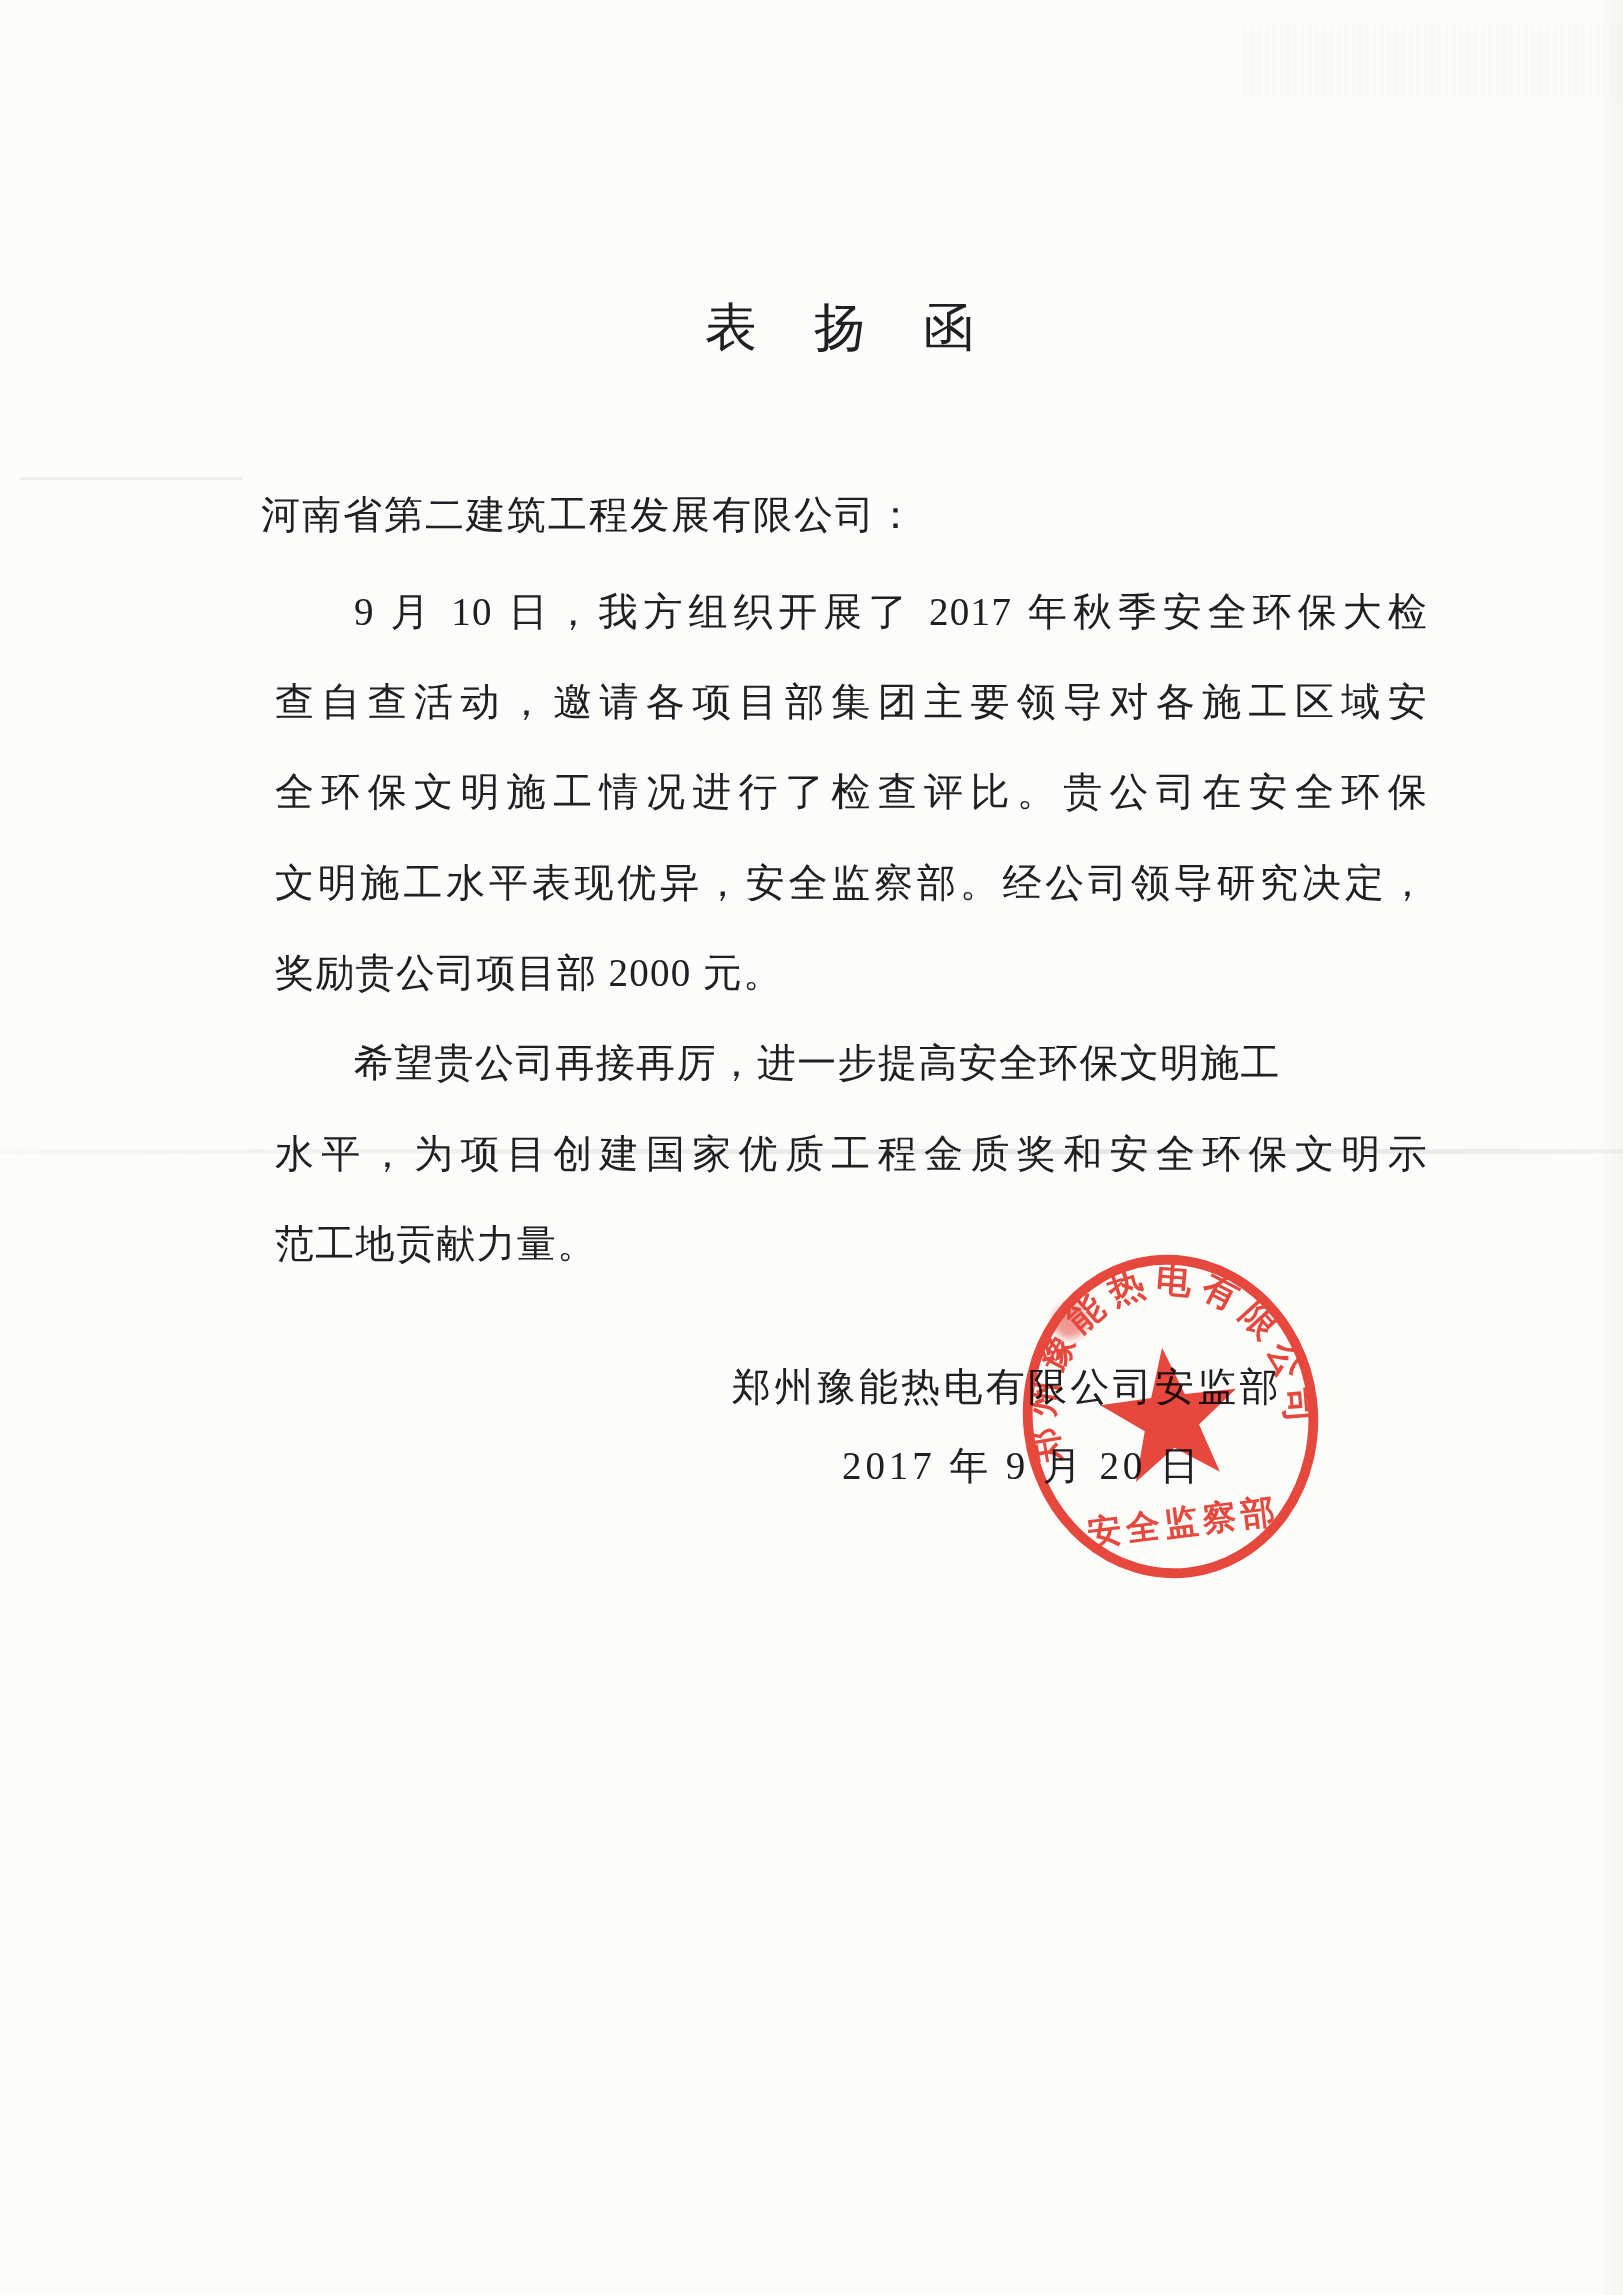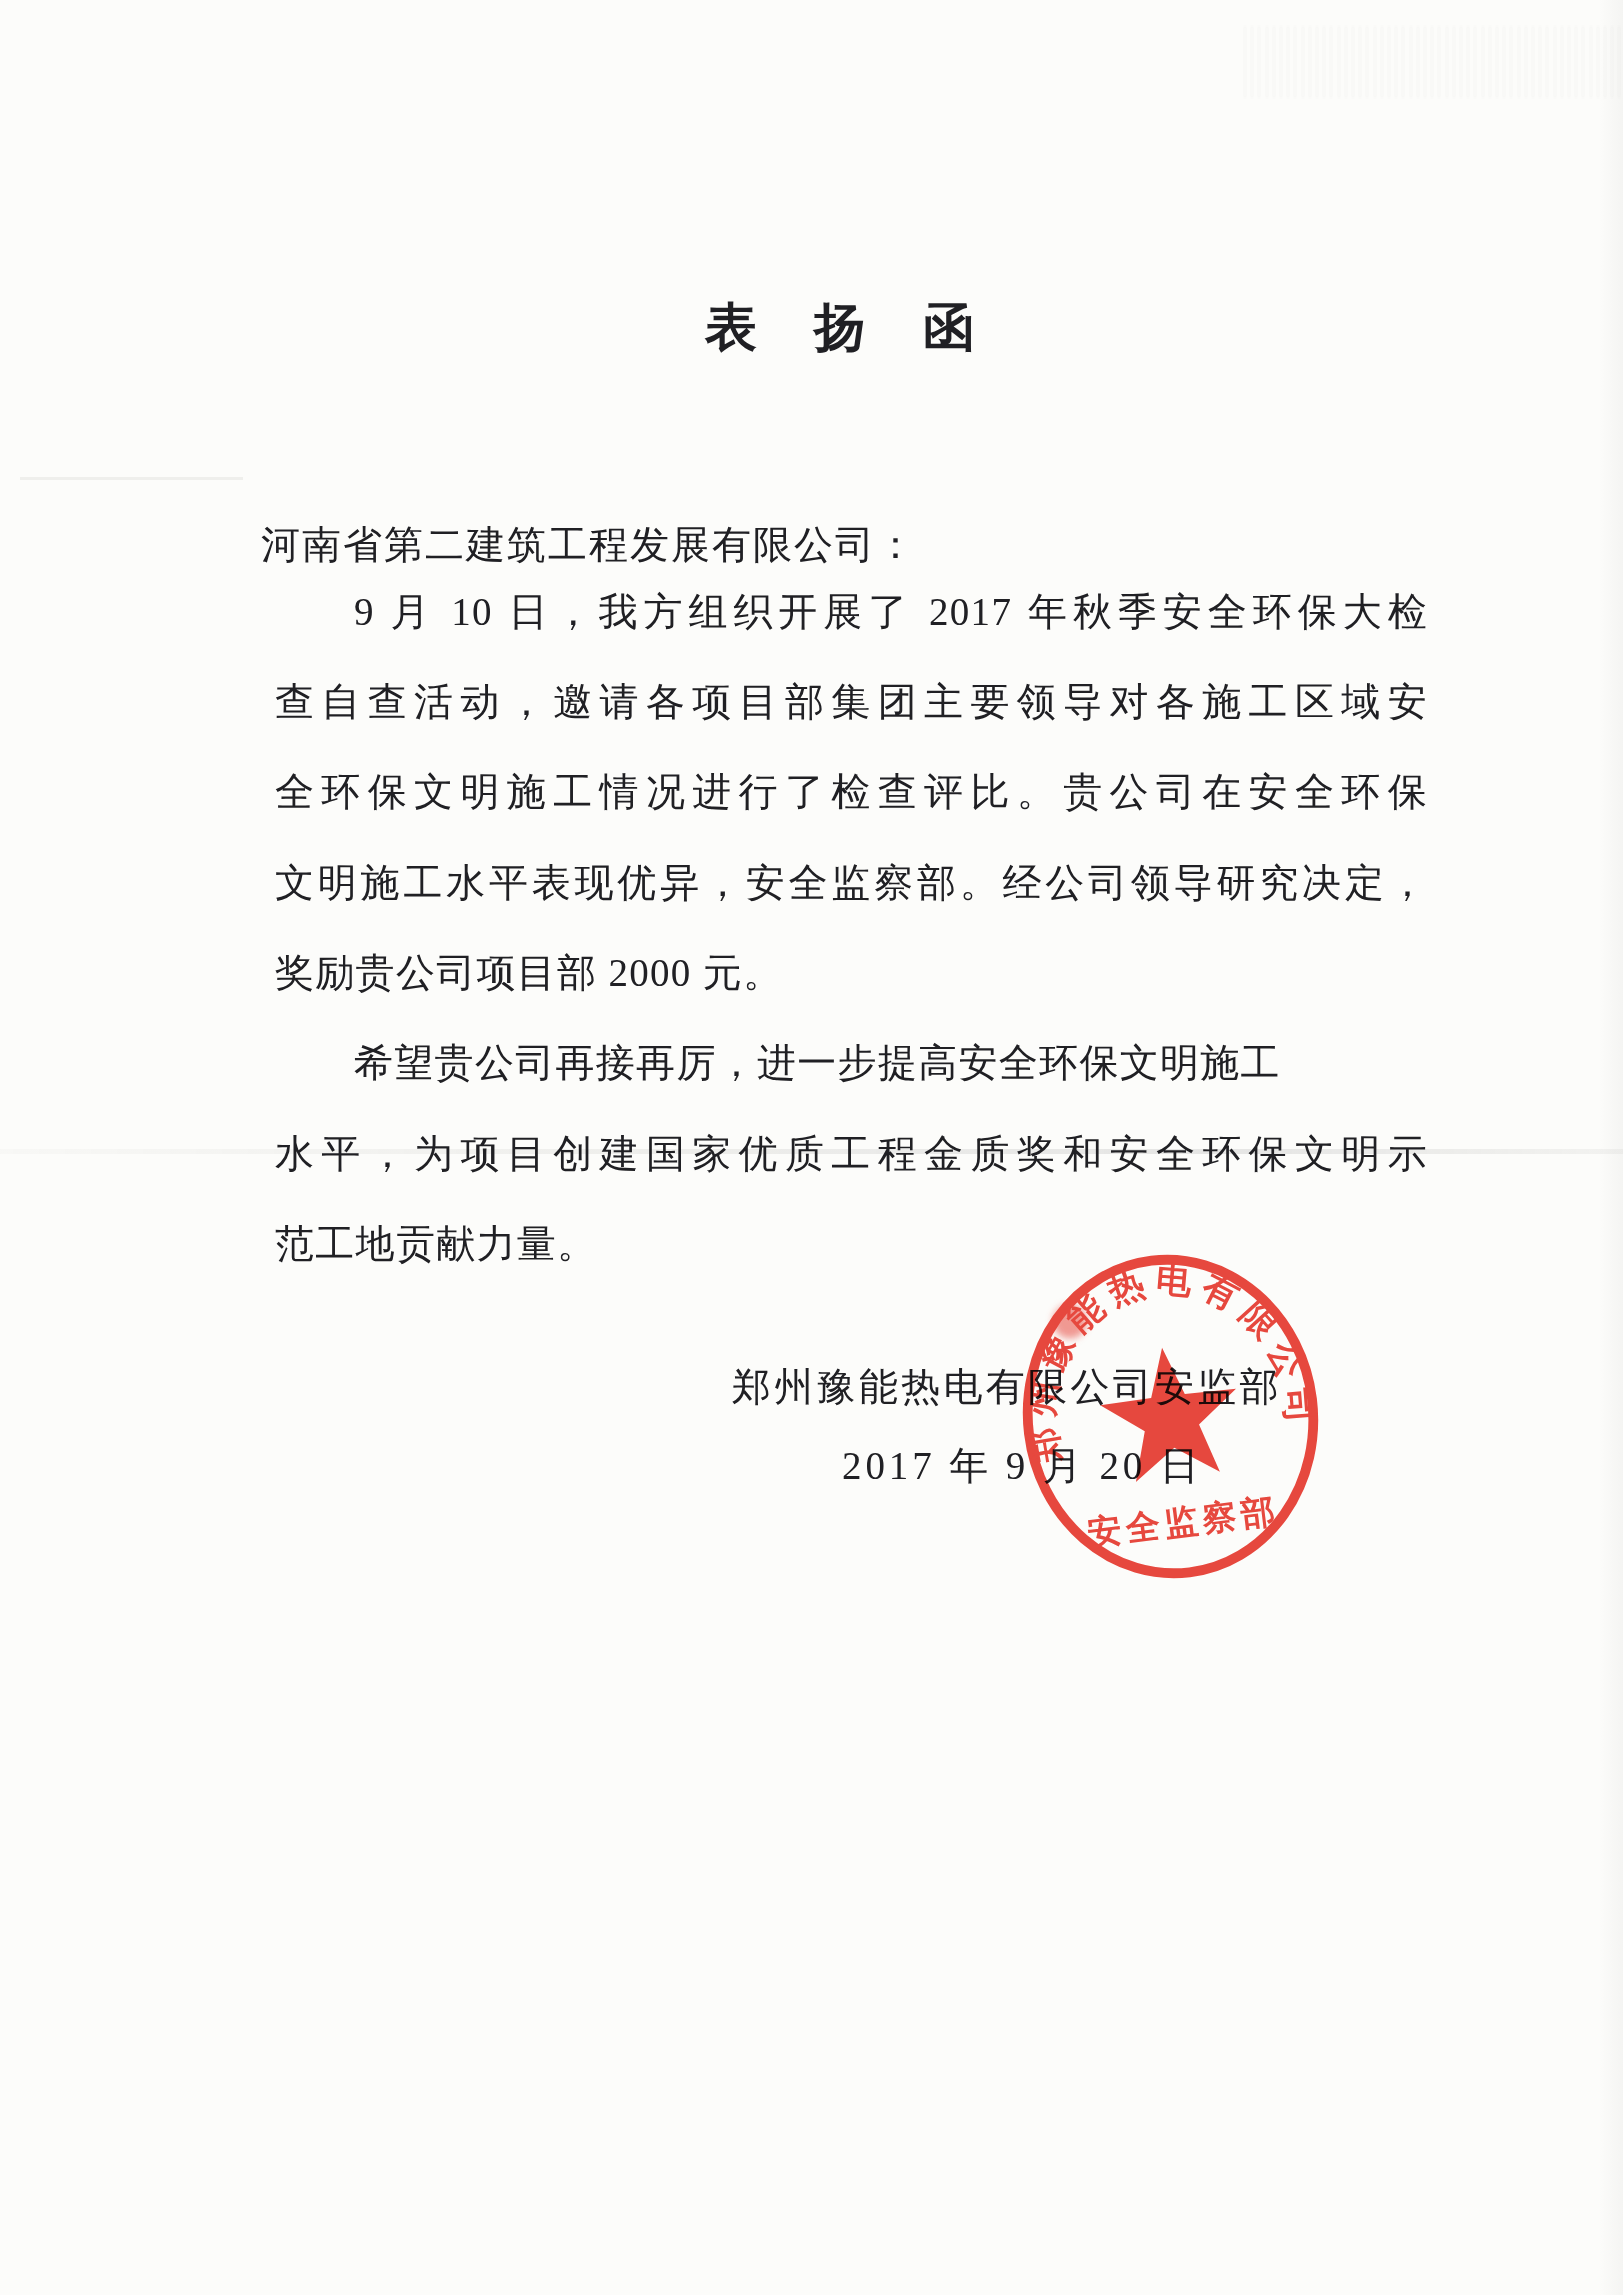--- a/index.html
+++ b/index.html
@@ -35,31 +35,30 @@
     background: rgba(160,160,158,0.14);
     filter: blur(0.7px);
   }
   .edge-right {
     right: 0; top: 0; width: 23.6px; height: 2295px;
     background: linear-gradient(90deg, rgba(0,0,0,0) 0%, rgba(60,60,60,0.04) 100%);
   }
 
   .doc-title {
     left: 275px; top: 293px; width: 1152px;
-    font-size: 52px; font-weight: 700;
+    font-size: 52px; font-weight: 400;
     letter-spacing: 22px;
     text-align: center;
     white-space: nowrap;
   }
   .salutation {
     left: 261px; top: 488px;
     font-size: 39px;
     letter-spacing: 2px;
     white-space: nowrap;
-    margin-top: 30px;
   }
   .bodyline {
     left: 275px; width: 1153px;
     font-size: 39px;
     line-height: 1.25;
     letter-spacing: 1.3px;
     text-align: justify;
     text-align-last: justify;
     white-space: nowrap;
   }

